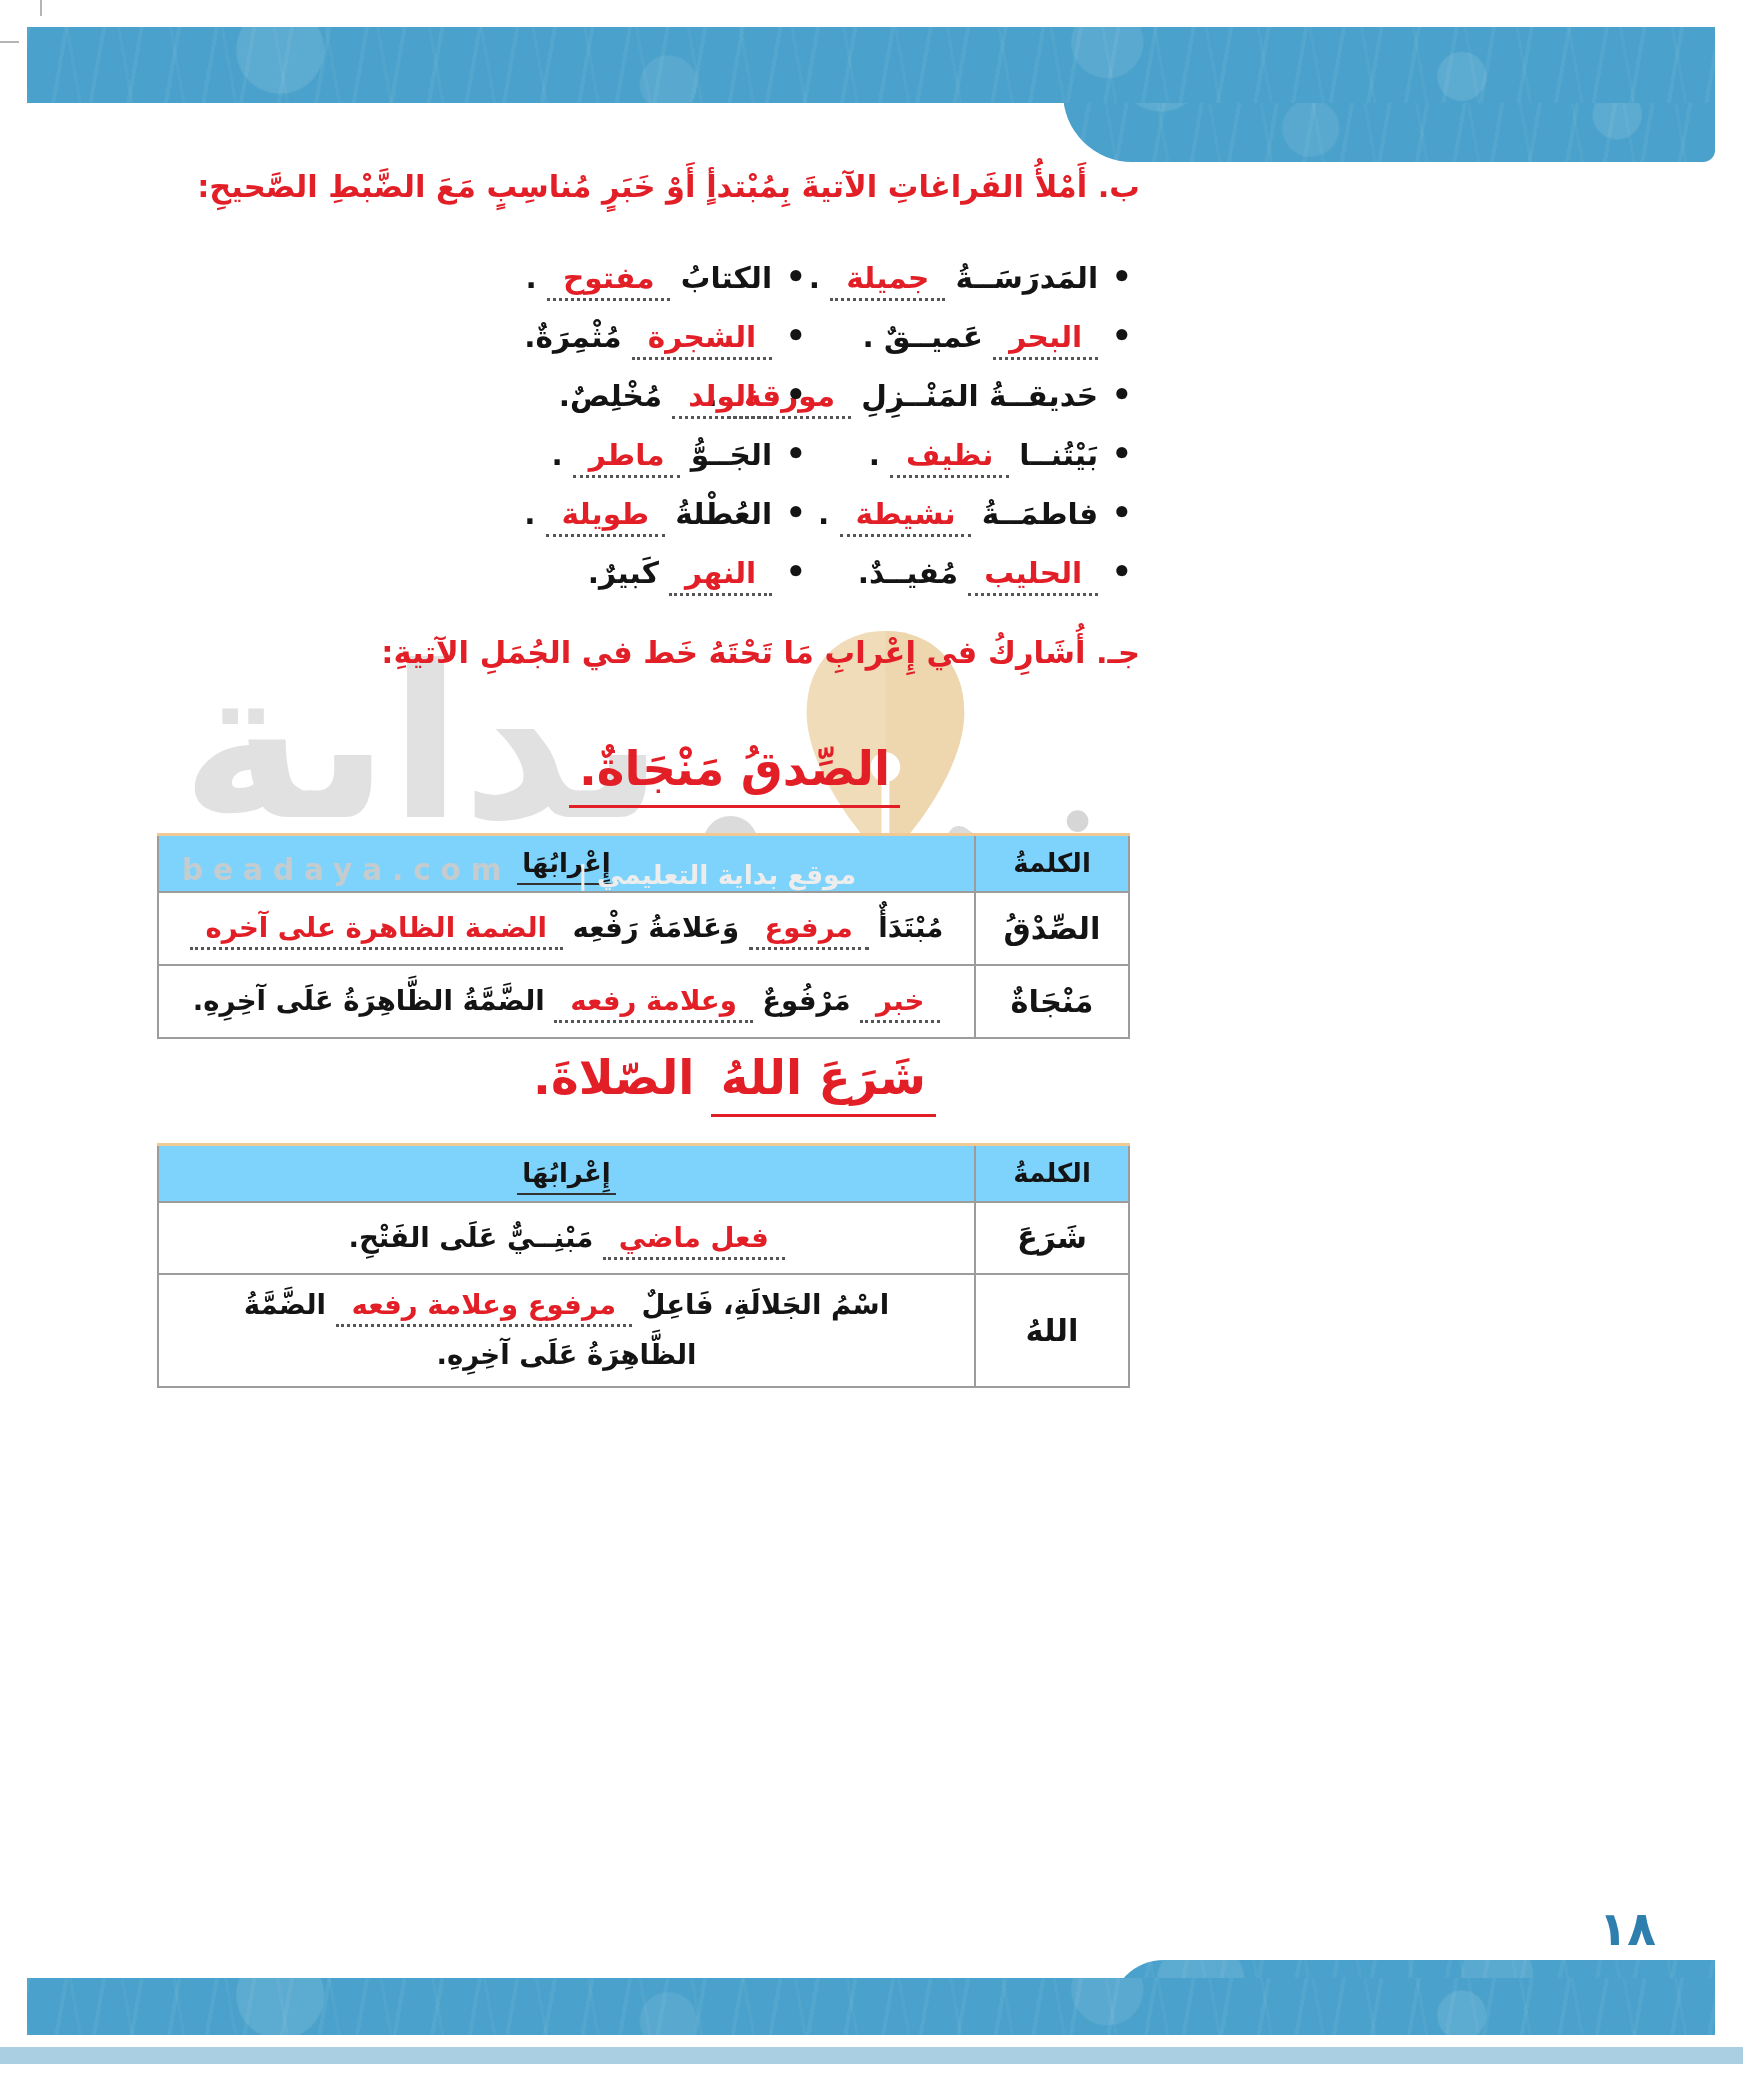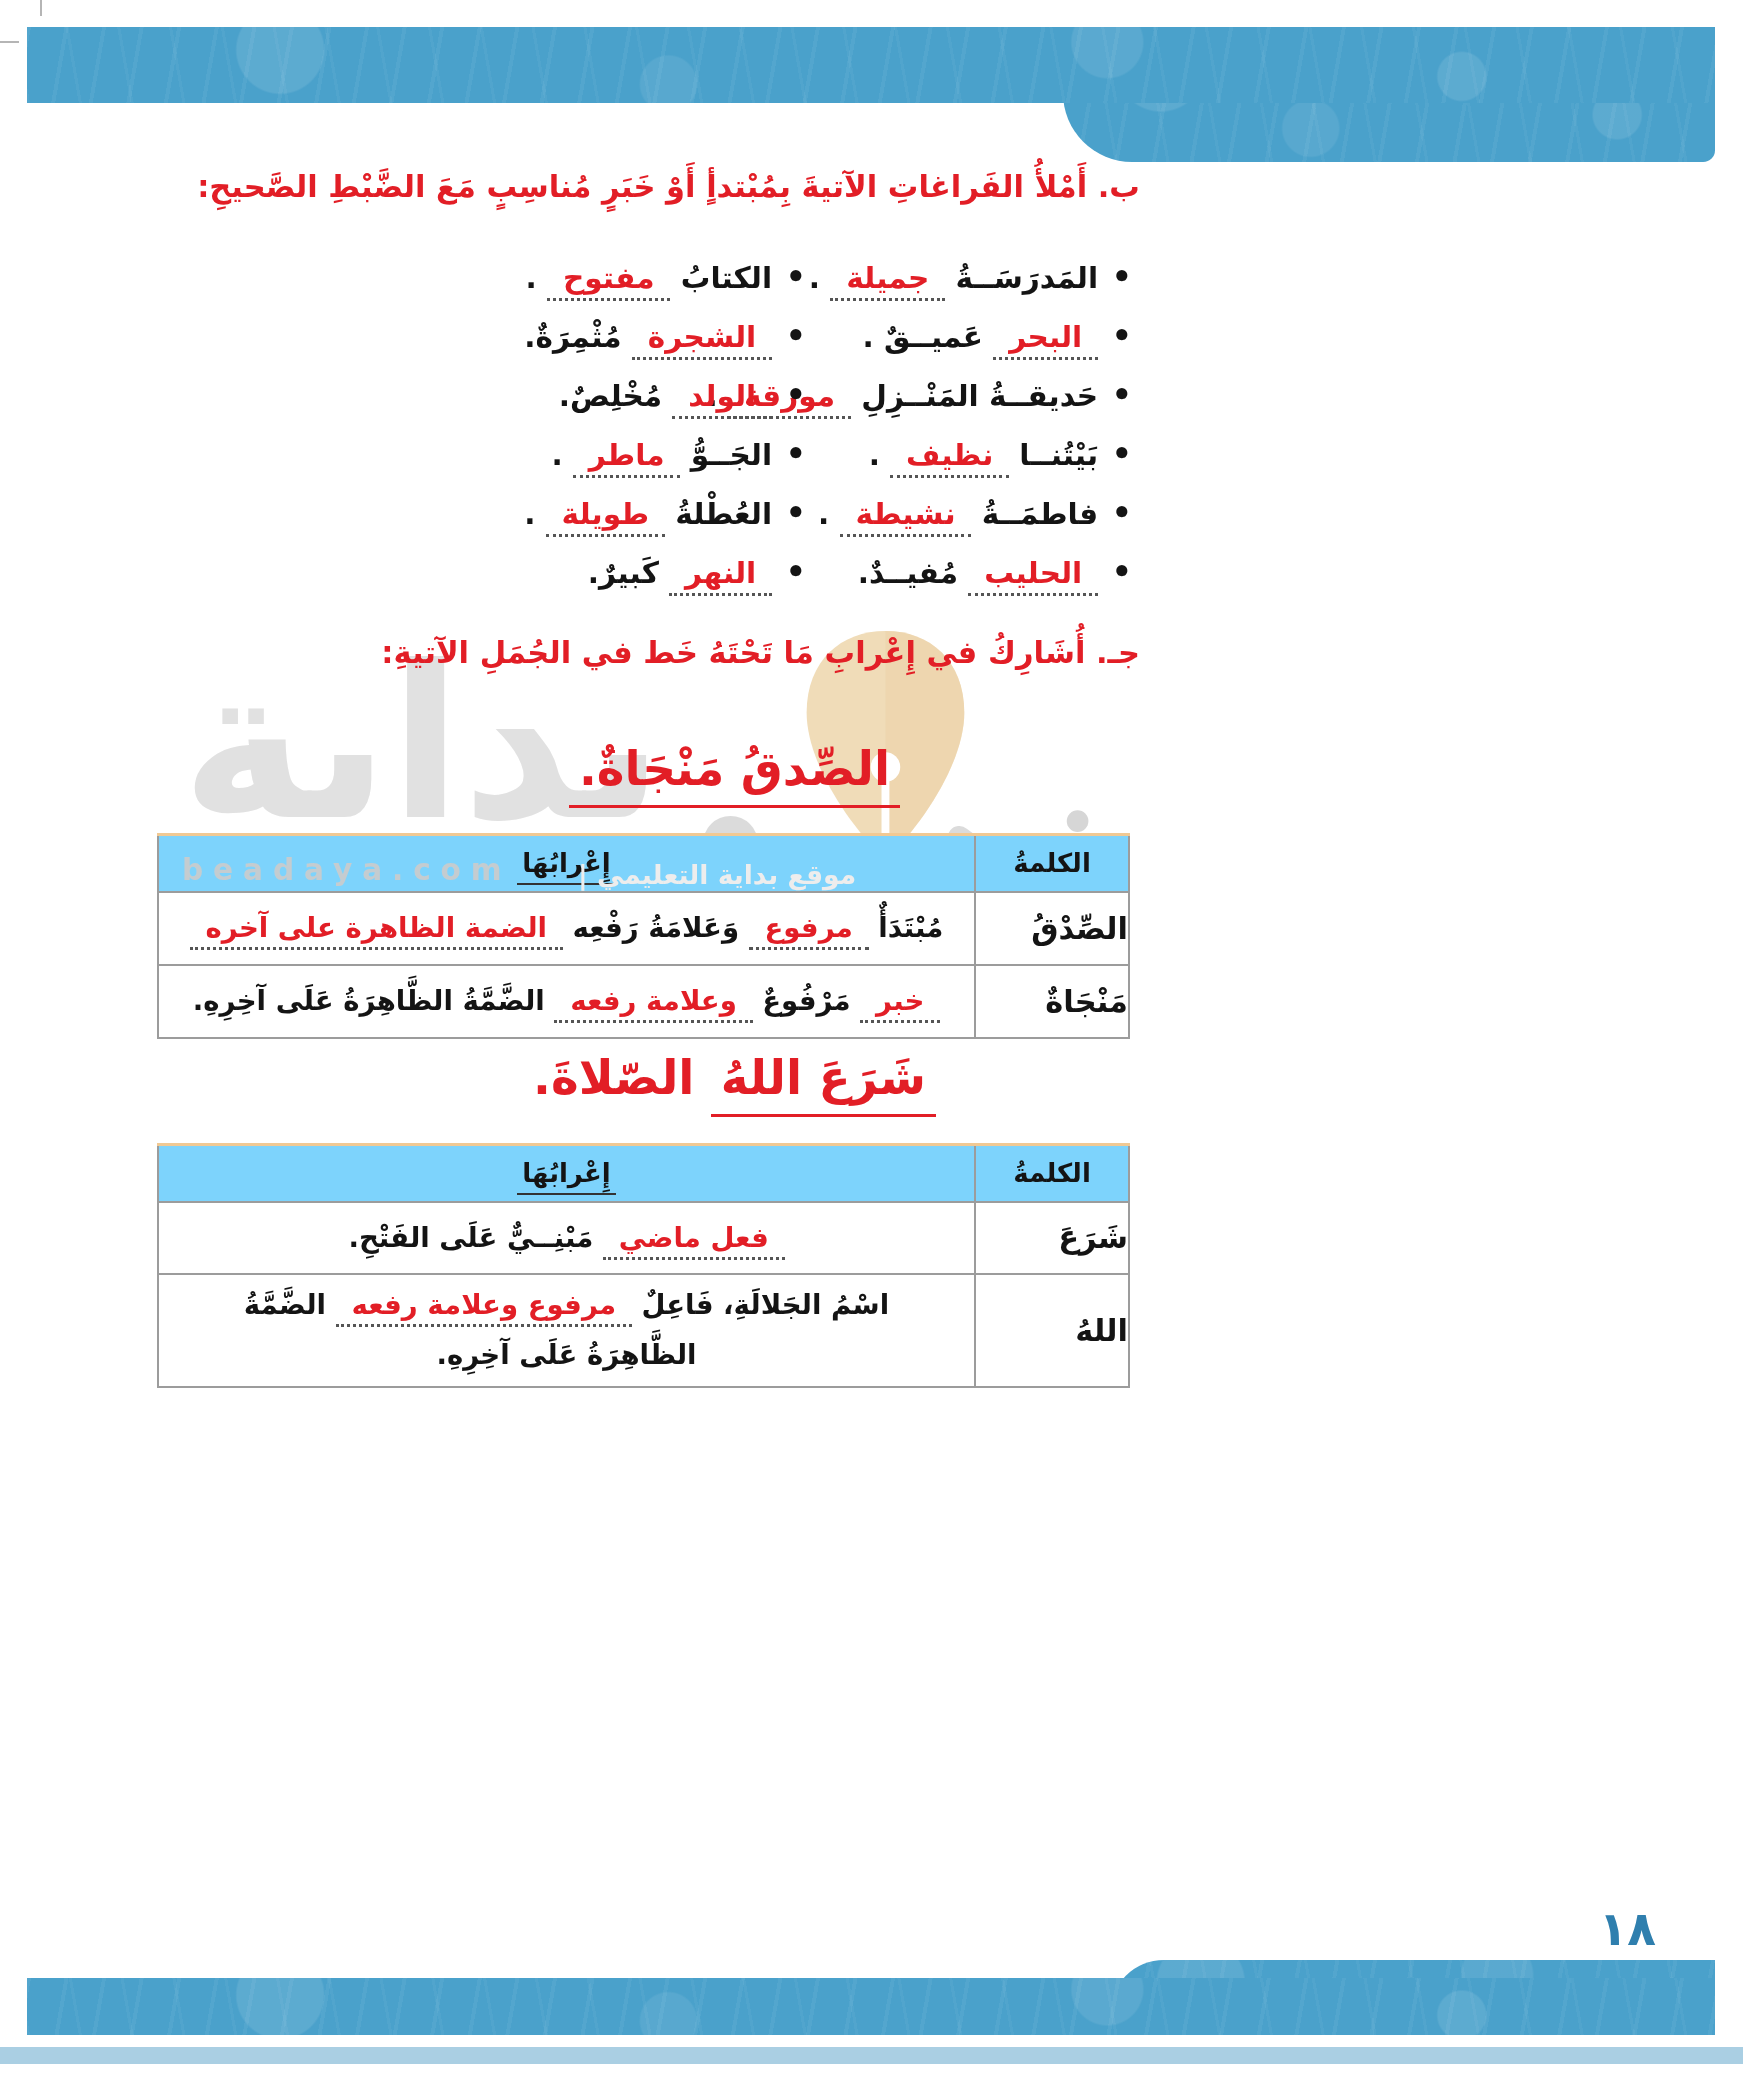--- a/index.html
+++ b/index.html
@@ -64,21 +64,21 @@
 
   
   .irab-table { right:613px; width:973px; border-collapse:collapse; table-layout:fixed; background:transparent; }
   #table1 { top:833px; }
   #table2 { top:1143px; }
   .irab-table th, .irab-table td { border:2px solid #9c9c9c; font-weight:bold; color:#141414; vertical-align:middle; }
   .irab-table th { background:#7dd3fc; height:57px; font-size:26px; border-top:3.9px solid #f1c993; text-align:center; }
   th.col-word { width:154px; }
   .irab-table td { height:73px; font-size:27.6px; }
   #table2 td { height:72px; }
-  td.word-cell { font-size:30.5px; }
+  td.word-cell { text-align:center; font-size:30.5px; }
   td.parsing-cell { text-align:center; padding:5.9px 25.6px; line-height:1.8; }
   .hdr-underline { border-bottom:2px solid #333; padding:0 4.9px 4.9px; }
 
   
   .page-num { top:1901px; right:87px; font-size:47px; font-weight:bold; color:#2f7fae; }
 </style>
 </head>
 <body>
 
 <div class="page">

